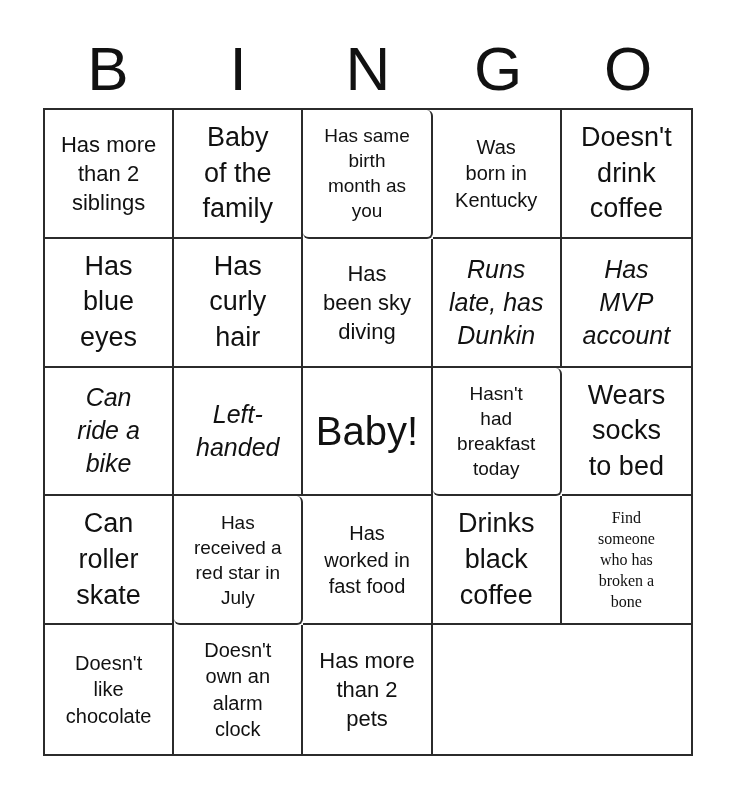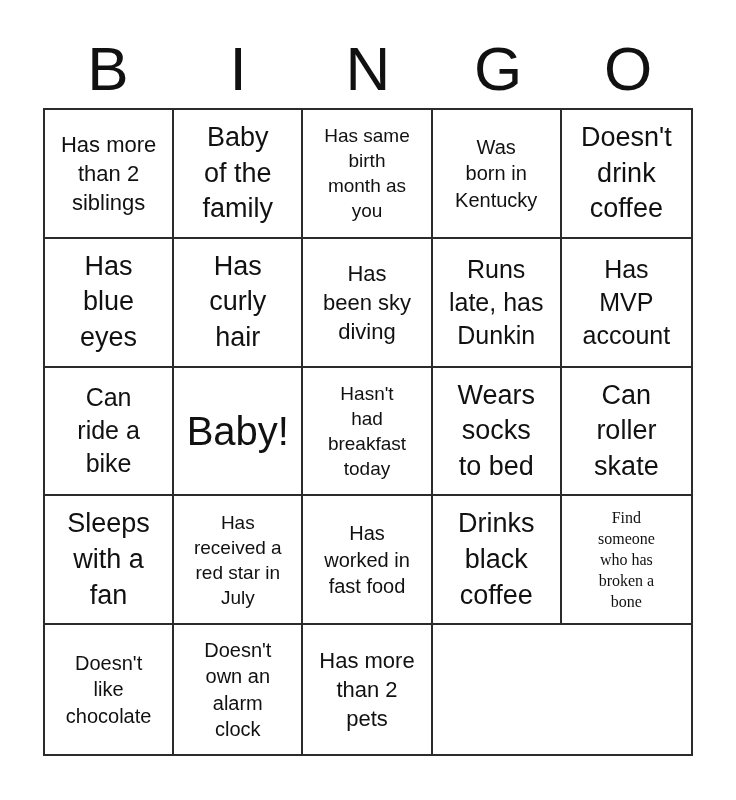--- a/index.html
+++ b/index.html
@@ -61,25 +61,25 @@
     text-align: center;
     white-space: pre-line;
     line-height: 1.32;
     padding: 2px 3px;
     color: var(--text);
     cursor: pointer;
   }
   .cell:nth-child(5n) { border-right: none; }
   .cell:nth-child(n+21) { border-bottom: none; }
   .fs-16 { font-size: 16px; font-family: Liberation Serif, serif; }
-  .fs-19 { font-size: 19px; }
+  .fs-19 { font-size: 19px; border-radius: 6px; }
   .fs-20 { font-size: 20px; }
   .fs-22 { font-size: 22px; }
   .fs-23 { font-size: 20px; }
-  .fs-25 { font-size: 25px; }
+  .fs-25 { font-size: 25px; font-style: italic; }
   .fs-27 { font-size: 27px; }
   .fs-40 { font-size: 40px; line-height: 1.1; }
 </style>
 </head>
 <body>
 
 <div class="page">
 
   <div class="title">
     <div class="letter">B</div>
@@ -120,35 +120,34 @@
     <div class="cell fs-25">Runs
 late, has
 Dunkin</div>
     <div class="cell fs-25">Has
 MVP
 account</div>
 
     <div class="cell fs-25">Can
 ride a
 bike</div>
+    <div class="cell fs-25">Left-
+handed</div>
     <div class="cell fs-40">Baby!</div>
     <div class="cell fs-19">Hasn't
 had
 breakfast
 today</div>
     <div class="cell fs-27">Wears
 socks
 to bed</div>
 
     <div class="cell fs-27">Can
 roller
 skate</div>
-    <div class="cell fs-27">Sleeps
-with a
-fan</div>
     <div class="cell fs-19">Has
 received a
 red star in
 July</div>
     <div class="cell fs-23">Has
 worked in
 fast food</div>
     <div class="cell fs-27">Drinks
 black
 coffee</div>

